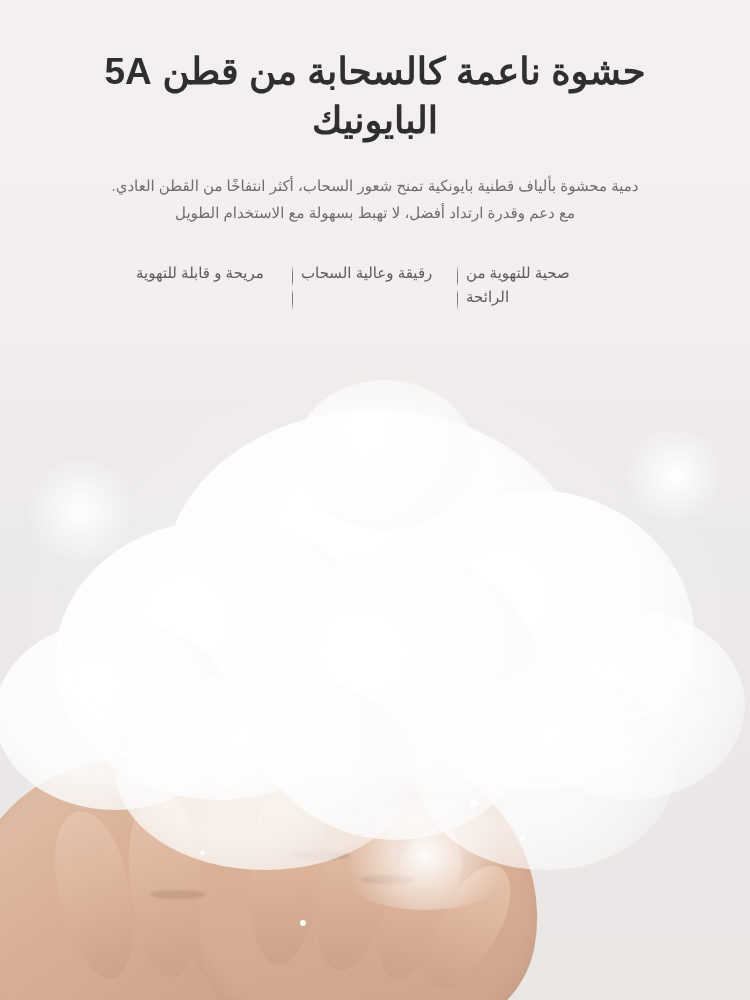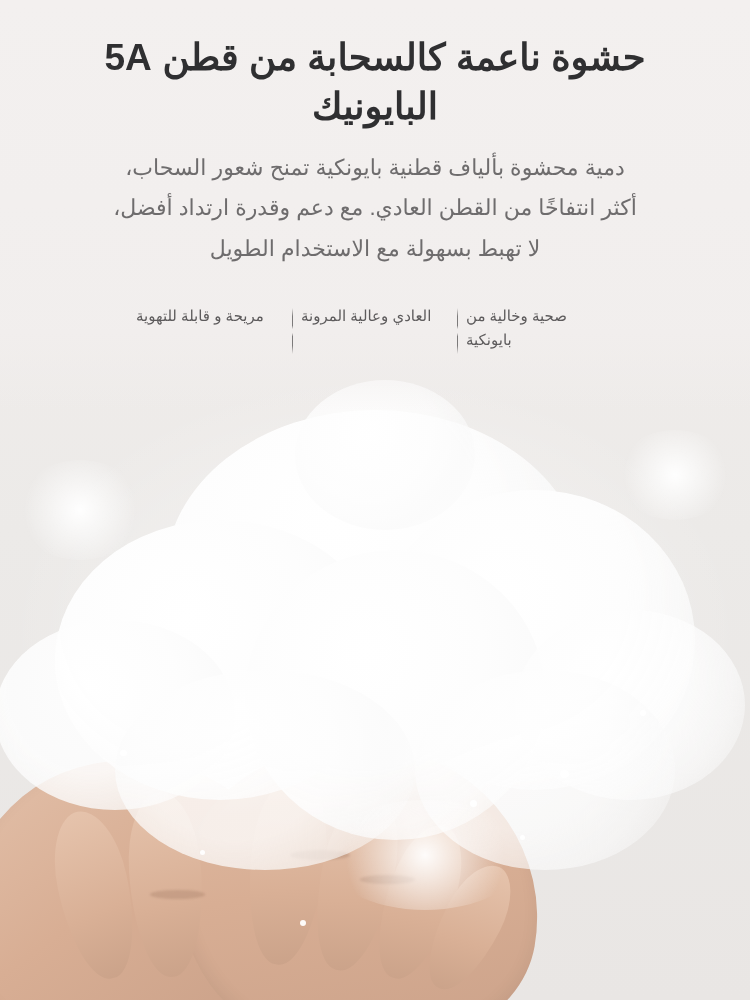--- a/index.html
+++ b/index.html
@@ -18,37 +18,37 @@
     width: 750px;
     height: 1000px;
     background: linear-gradient(180deg, #f3f0ef 0%, #f1eeed 40%, #efecea 100%);
     overflow: hidden;
   }
 
   
   .content {
     position: relative;
     z-index: 5;
-    padding: 34px 56px 0 56px;
+    padding: 48px 56px 0 56px;
     text-align: center;
     direction: rtl;
   }
   .headline {
     font-size: 37px;
     line-height: 1.32;
     font-weight: bold;
     color: #2f2f31;
     letter-spacing: 0.5px;
     margin: 0 auto;
     max-width: 560px;
   }
   .subhead {
-    margin: 16px auto 0 auto;
+    margin: 26px auto 0 auto;
     max-width: 540px;
-    font-size: 22px;
+    font-size: 15px;
     line-height: 1.85;
     color: #6e6c6d;
     font-weight: normal;
   }
 
   
   .features {
     position: relative;
     z-index: 5;
     margin: 34px auto 0 auto;
@@ -182,23 +182,23 @@
 <body>
 
 <div class="page">
 
   <div class="content">
     <h1 class="headline">حشوة ناعمة كالسحابة من قطن 5A البايونيك</h1>
     <p class="subhead">دمية محشوة بألياف قطنية بايونكية تمنح شعور السحاب، أكثر انتفاخًا من القطن العادي. مع دعم وقدرة ارتداد أفضل، لا تهبط بسهولة مع الاستخدام الطويل</p>
   </div>
 
   <div class="features">
-    <div class="feature">صحية وخالية من بايونكية</div>
+    <div class="feature">صحية للتهوية من الرائحة</div>
     <div class="divider"></div>
-    <div class="feature">العادي وعالية المرونة</div>
+    <div class="feature">رقيقة وعالية السحاب</div>
     <div class="divider"></div>
     <div class="feature">مريحة و قابلة للتهوية</div>
   </div>
 
   <div class="photo">
     <div class="vignette"></div>
 
     <div class="hand hand-left"></div>
     <div class="hand hand-right"></div>
     <div class="finger f5"></div>

